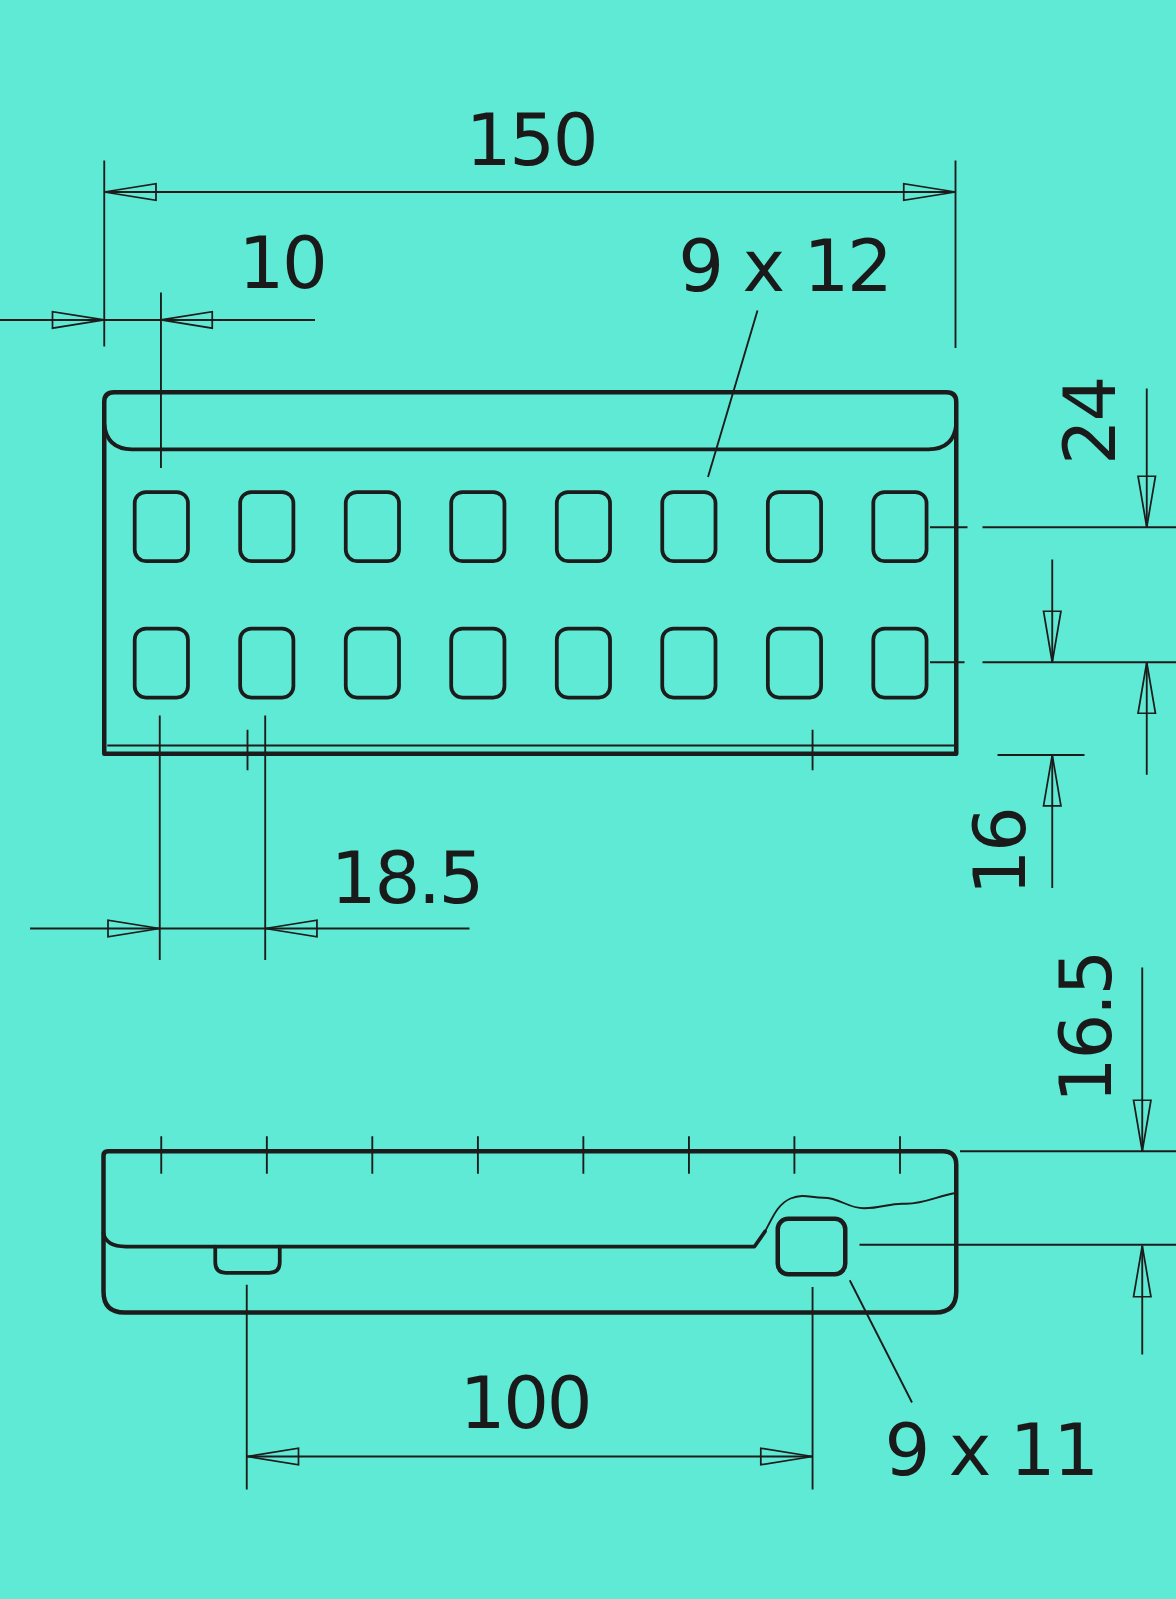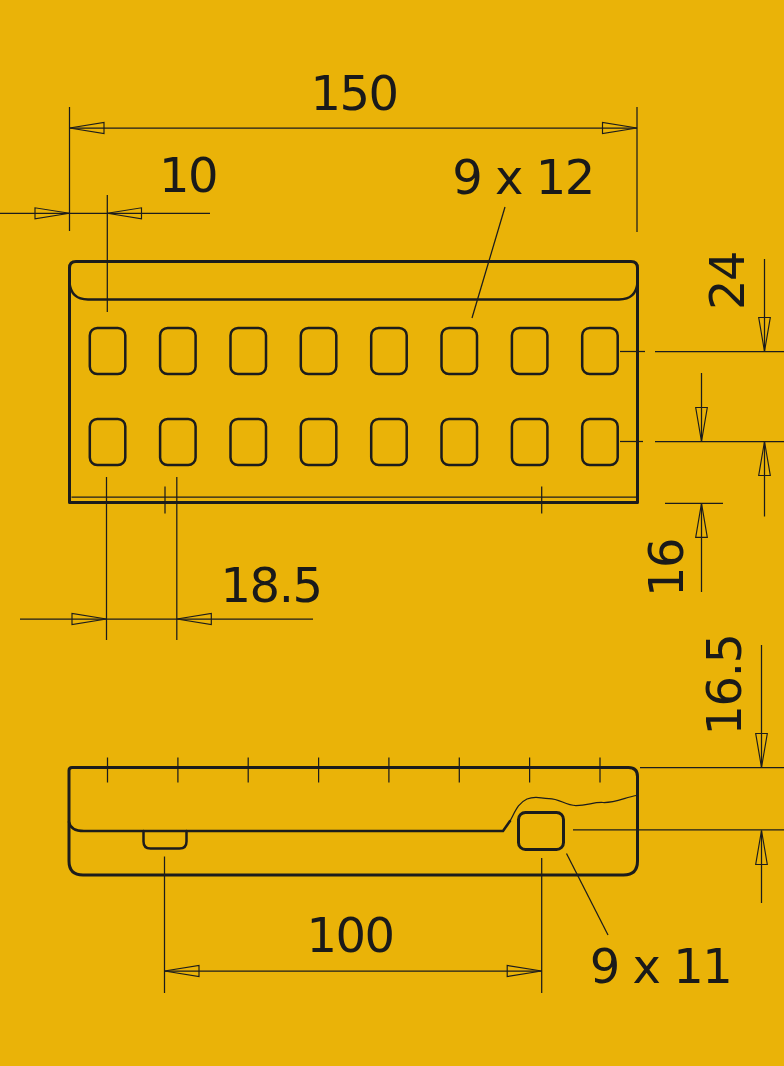--- a/index.html
+++ b/index.html
@@ -1,16 +1,16 @@
 <!DOCTYPE html>
 <html><head>
 <meta charset="utf-8">
 <style>
   html,body{margin:0;padding:0;background:#fff;}
-  #stage{position:relative;width:784px;height:1066px;background:#eab308;overflow:hidden;}
+  #stage{position:relative;width:784px;height:1066px;background:#5eead4;overflow:hidden;}
   svg{display:block;}
   .thick{stroke:#1c1c1c;stroke-width:3;fill:none;stroke-linejoin:round;stroke-linecap:round;}
   .med{stroke:#1c1c1c;stroke-width:2.5;fill:none;stroke-linejoin:round;stroke-linecap:round;}
   .thin{stroke:#1c1c1c;stroke-width:1.25;fill:none;stroke-linecap:butt;}
   .arrow{stroke:#1c1c1c;stroke-width:1.15;fill:none;stroke-linejoin:miter;}
   .lbl{font-family:"DejaVu Sans","Liberation Sans",sans-serif;font-size:48px;letter-spacing:-1.5px;fill:#1a1a1a;}
 </style>
 </head>
 <body>
 

